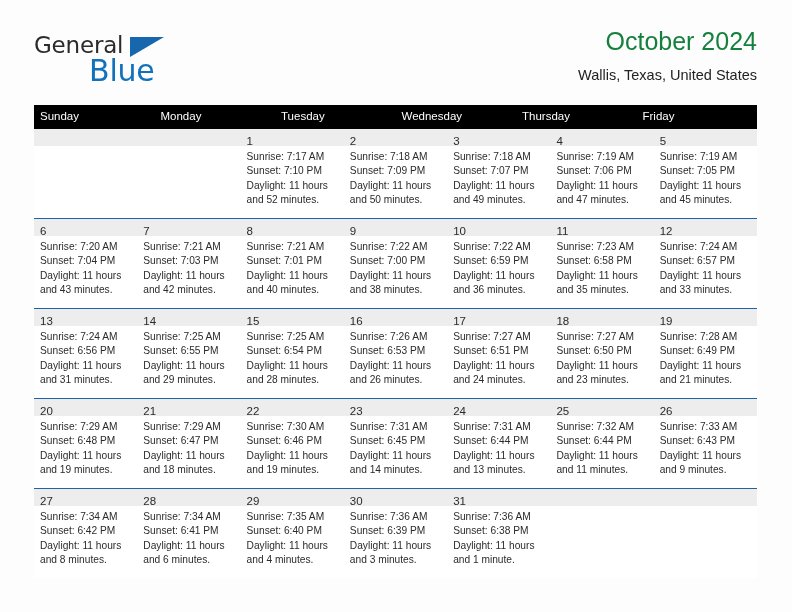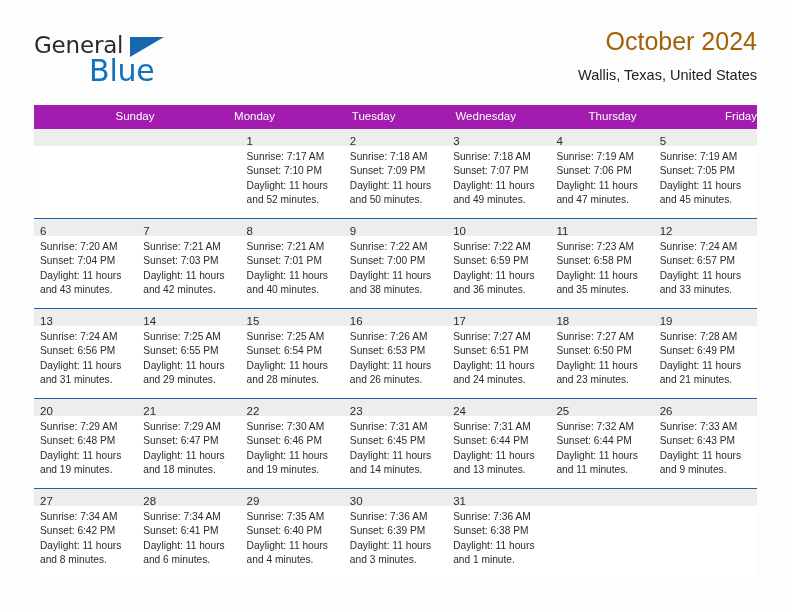--- a/index.html
+++ b/index.html
@@ -67,21 +67,21 @@
   }
 
   .title-block {
     position: absolute;
     right: 0;
     top: 0;
     text-align: right;
   }
   .cal-title {
     font-size: 25px;
-    color: #a16207;
+    color: #15803d;
     line-height: 30px;
     white-space: nowrap;
   }
   .cal-subtitle {
     font-size: 14.5px;
     color: #222222;
     line-height: 20px;
     margin-top: 9px;
     white-space: nowrap;
   }
@@ -89,22 +89,21 @@
   
   .calendar {
     position: absolute;
     left: 34px;
     top: 105px;
     width: 723px;
   }
 
   .weekday-row {
     display: flex;
-    background: #a21caf;
-    text-align: right;
+    background: #000000;
   }
   .weekday-cell {
     flex: 1 1 0;
     min-width: 0;
     color: #ffffff;
     font-size: 11.5px;
     line-height: 13px;
     padding: 5px 0 6px 6px;
     box-sizing: border-box;
   }

